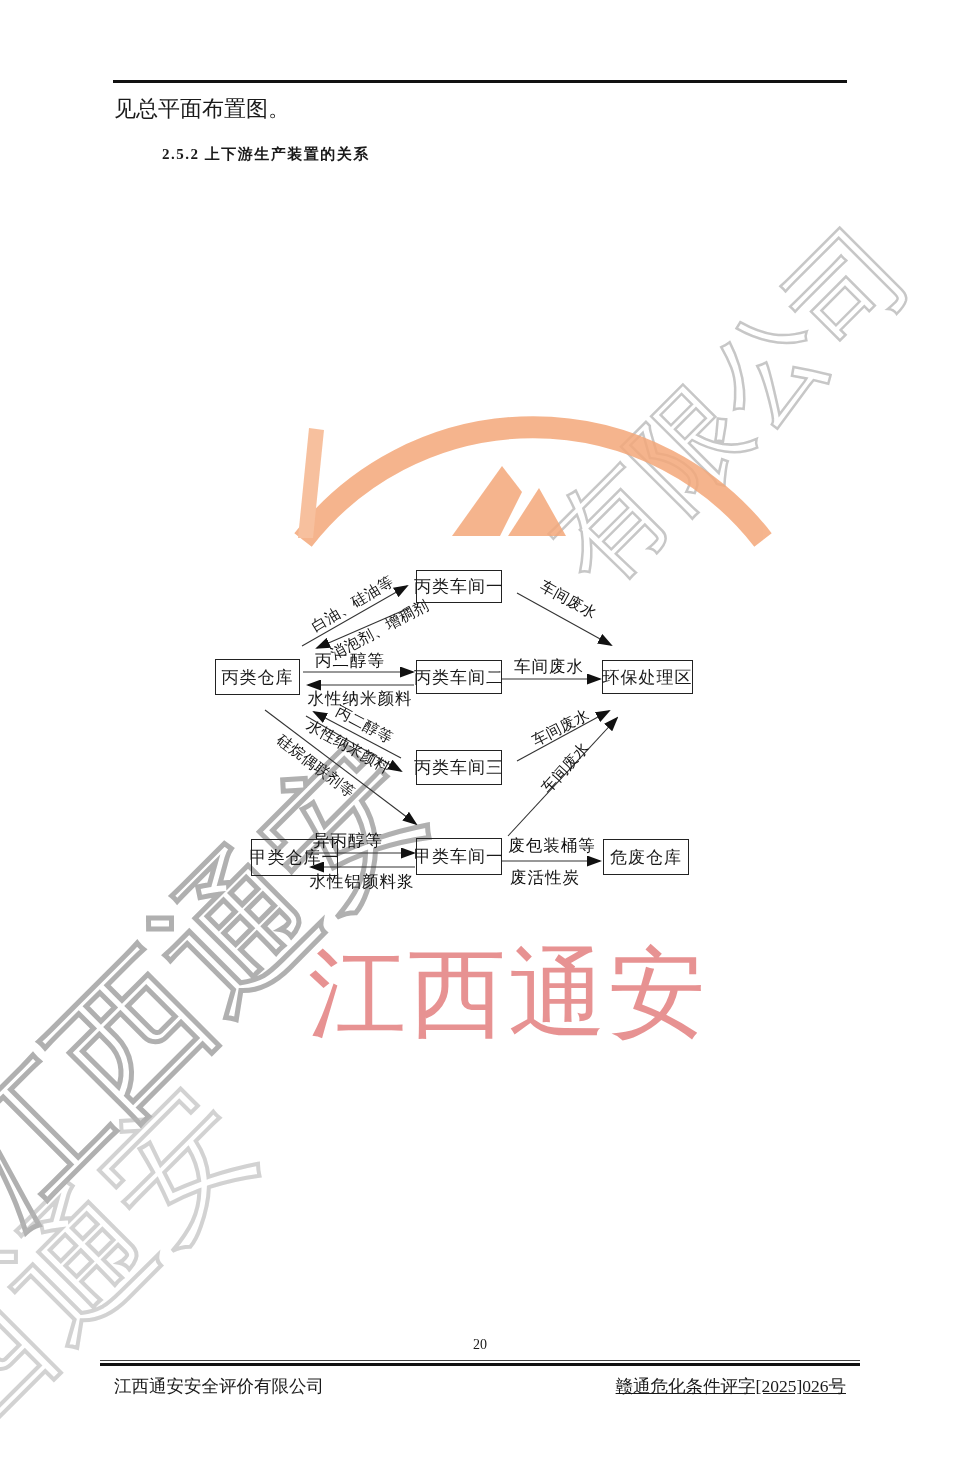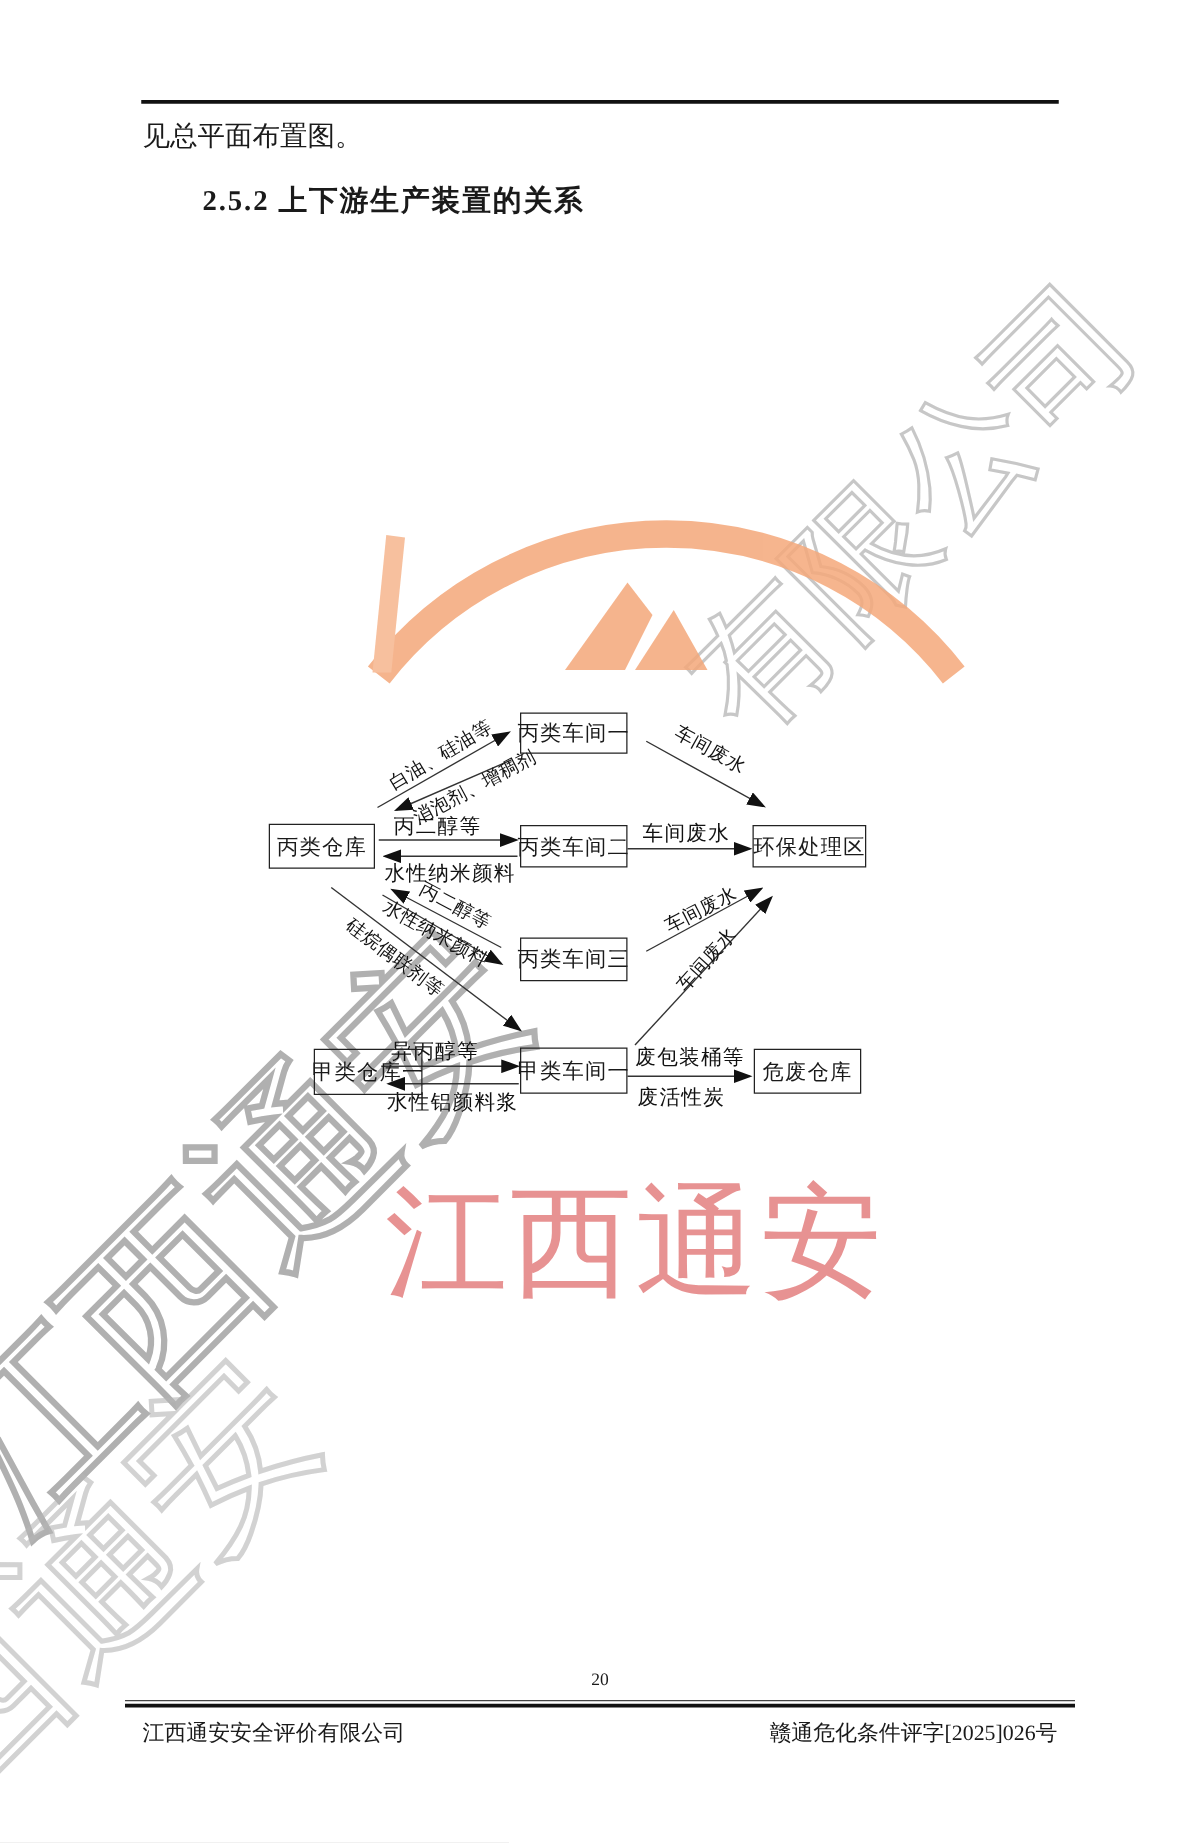--- a/index.html
+++ b/index.html
@@ -11,34 +11,34 @@
   .wm-red{position:absolute;left:308px;top:944px;z-index:1;
           font-family:"Liberation Sans","DejaVu Sans",sans-serif;
           font-size:98px;line-height:1;letter-spacing:2px;font-weight:400;
           color:rgba(211,57,57,0.55);white-space:nowrap;}
   
   .content{position:absolute;left:0;top:0;width:960px;height:1474px;z-index:2;}
   .hdr-title{position:absolute;top:53px;left:0;width:960px;text-align:center;
              font-size:13.5px;letter-spacing:0.5px;}
   .hdr-rule{position:absolute;top:80px;left:113px;width:734px;border-top:3px solid #111;}
   .intro{position:absolute;top:94px;left:114px;font-size:22px;}
-  .h2{position:absolute;font-size:23px;font-weight:700;letter-spacing:1.5px;white-space:nowrap;}
+  .h2{position:absolute;font-size:15px;font-weight:700;letter-spacing:1.5px;white-space:nowrap;}
   .h252{top:145px;left:162px;}
   .h253{top:975px;left:140px;}
   .para{position:absolute;left:113px;width:736px;font-size:22px;line-height:48px;
         text-align:justify;text-indent:2em;letter-spacing:0.4px;}
   .p252{top:188px;}
   .p253{top:1026px;}
   .fig-caption{position:absolute;top:940px;left:40px;width:920px;text-align:center;font-size:17px;}
   .tbl-caption{position:absolute;top:1268px;left:0;width:960px;text-align:center;font-size:18px;}
   .page-num{position:absolute;top:1337px;left:0;width:960px;text-align:center;font-size:14px;}
   .ftr-rule{position:absolute;top:1360px;left:100px;width:760px;height:2px;
             border-top:1px solid #444;border-bottom:3px solid #111;}
   .ftr-left{position:absolute;top:1374px;left:114px;font-size:17.5px;}
-  .ftr-right{position:absolute;top:1374px;right:114px;font-size:17.5px;}
+  .ftr-right{position:absolute;top:1374px;right:114px;font-size:17.5px;text-decoration:underline;}
   
   .diagram{position:absolute;left:195px;top:558px;width:520px;height:340px;}
   .dg-svg{position:absolute;left:0;top:0;}
   .node{position:absolute;border:1.3px solid #222;background:transparent;
         display:flex;align-items:center;justify-content:center;
         font-size:17px;letter-spacing:1px;white-space:nowrap;}
   .dg-label{font-size:16.5px;fill:#111;letter-spacing:1px;}
   .dg-label-s{font-size:15px;fill:#111;letter-spacing:0.5px;}
 </style>
 </head>

